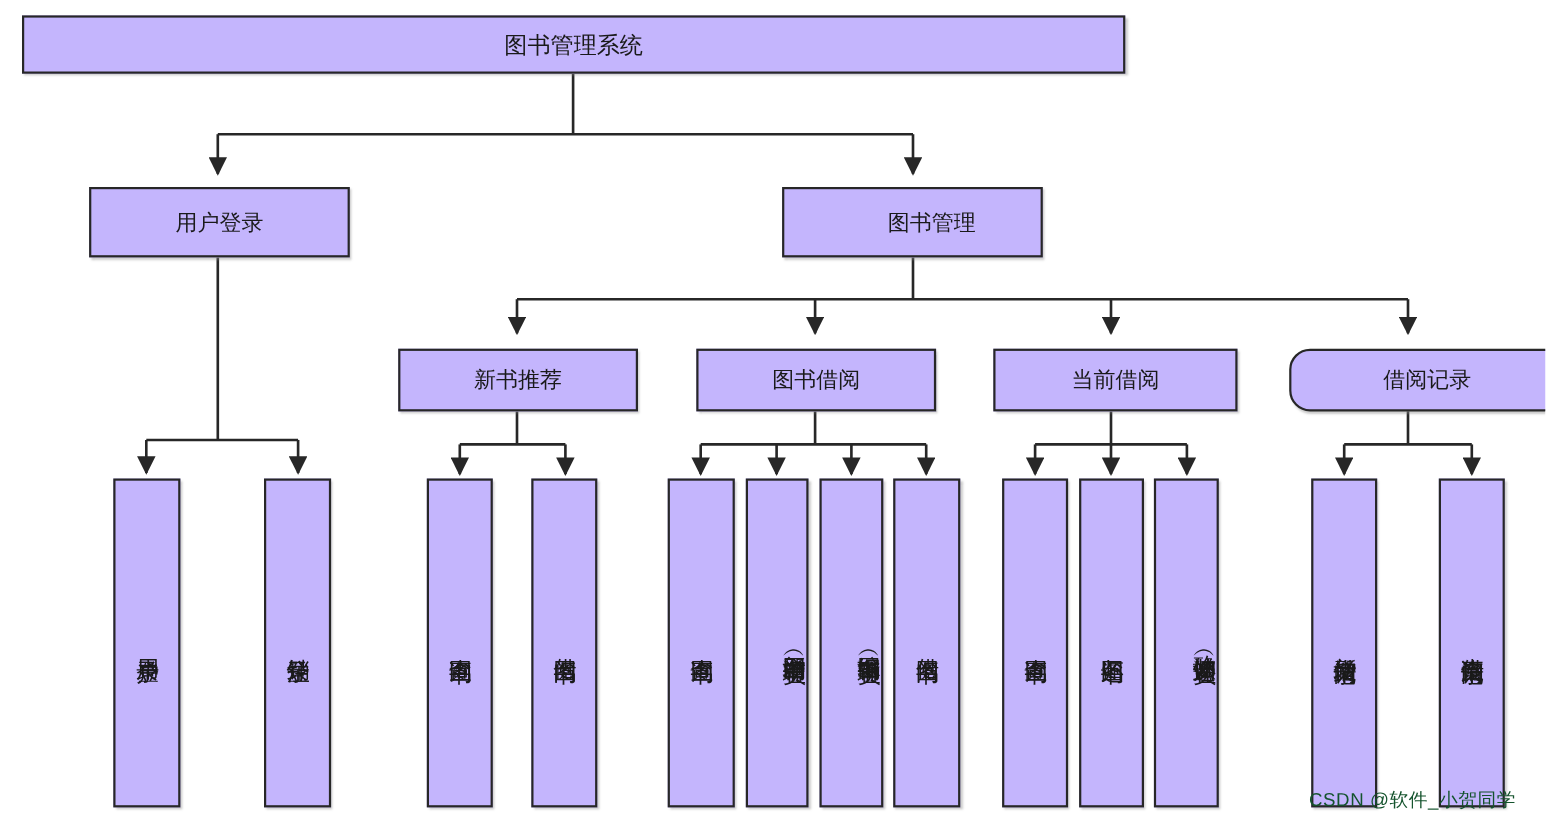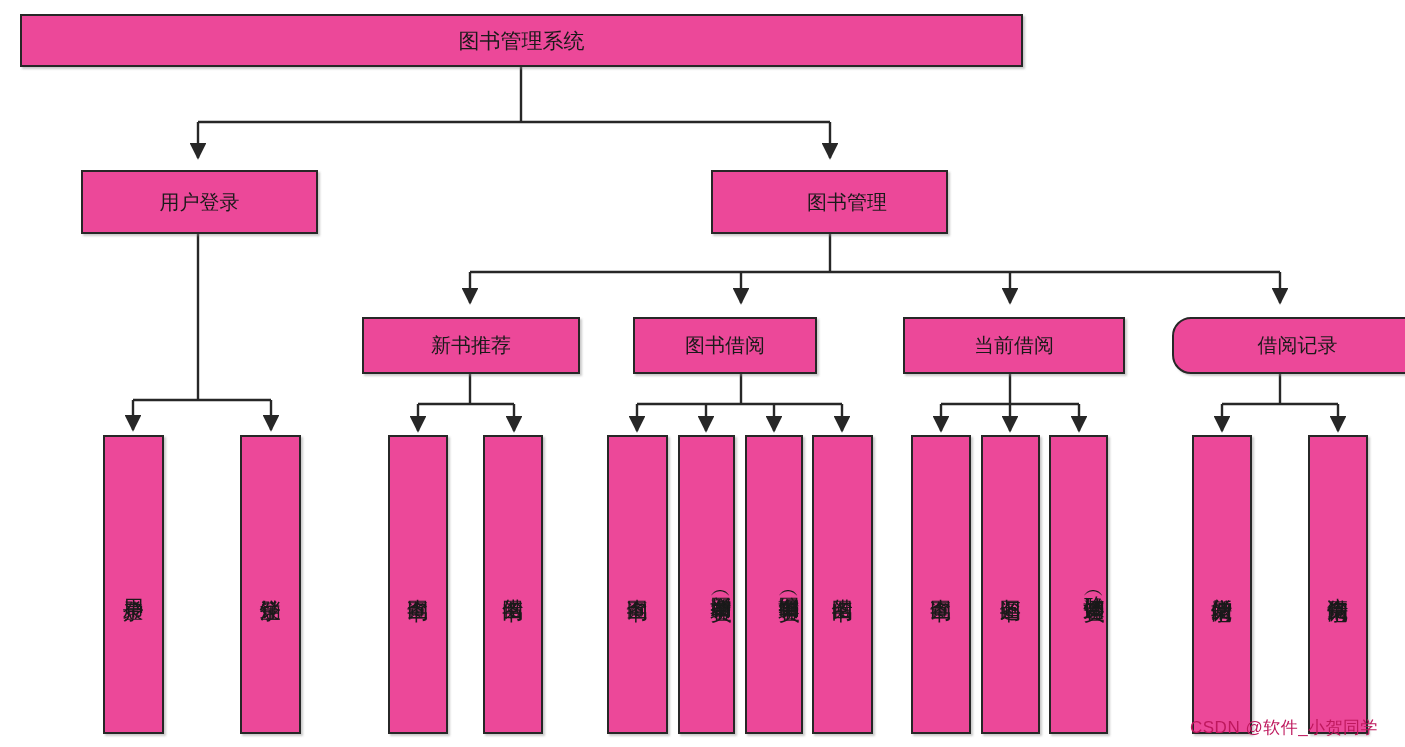--- a/index.html
+++ b/index.html
@@ -19,21 +19,21 @@
     position: absolute;
     left: 0;
     top: 0;
     width: 1405px;
     height: 747px;
     pointer-events: none;
   }
   .node {
     position: absolute;
     box-sizing: border-box;
-    background: #ec4899;
+    background: #c4b5fd;
     border: 2px solid #272727;
     box-shadow: 2px 2px 2px rgba(140,140,140,0.45);
     display: flex;
     align-items: center;
     justify-content: center;
     color: #1a1a1a;
   }
   .node.root {
     font-size: 21px;
   }
@@ -51,21 +51,21 @@
     letter-spacing: 1px;
     padding: 8px 0 10px 0;
     align-items: flex-start;
     justify-content: center;
   }
   .node.leaf.tall {
     align-items: center;
   }
   .watermark {
     position: absolute;
-    color: #be185d;
+    color: #14532d;
     font-size: 17px;
     white-space: nowrap;
     letter-spacing: 0.5px;
   }
 </style>
 </head>
 <body>
 
 <div id="canvas">
 
@@ -126,21 +126,21 @@
   <div class="node level1" style="left:81px; top:170px; width:237px; height:64px;">
     <span>用户登录</span>
   </div>
   <div class="node level1" style="left:711px; top:170px; width:237px; height:64px;padding-left:35px;">
     <span>图书管理</span>
   </div>
 
   <div class="node level2" style="left:362px; top:317px; width:218px; height:57px;">
     <span>新书推荐</span>
   </div>
-  <div class="node level2" style="left:633px; top:317px; width:184px; height:57px;">
+  <div class="node level2" style="left:633px; top:317px; width:218px; height:57px;">
     <span>图书借阅</span>
   </div>
   <div class="node level2" style="left:903px; top:317px; width:222px; height:57px;">
     <span>当前借阅</span>
   </div>
   <div class="node level2" style="left:1172px; top:317px; width:251px; height:57px;border-radius:19px;">
     <span>借阅记录</span>
   </div>
 
   <div class="node leaf tall" style="left:103px; top:435px; width:61px; height:299px;">

